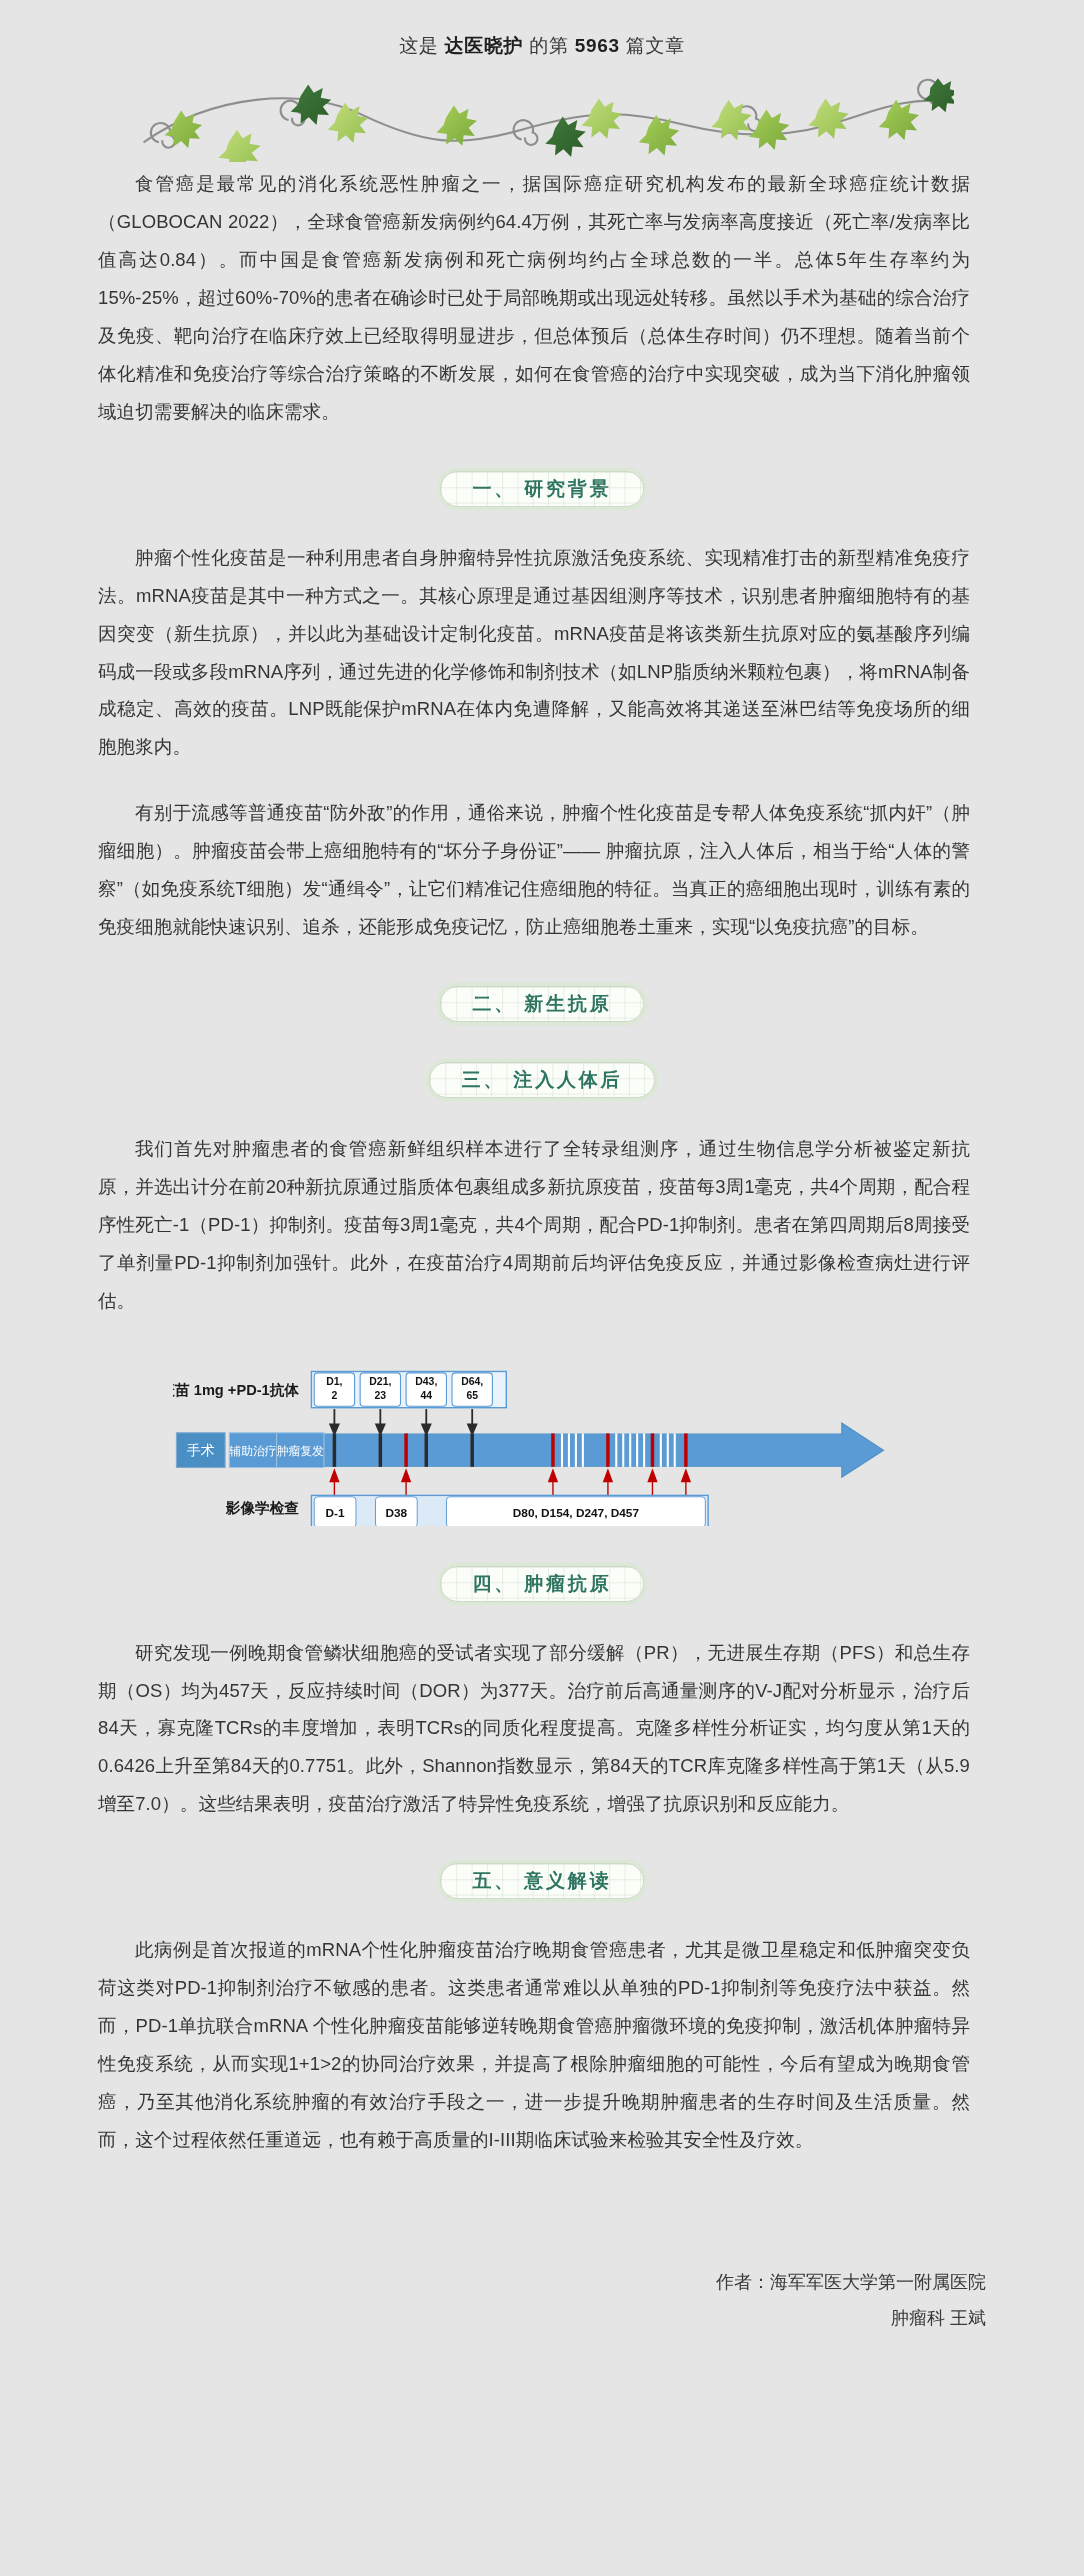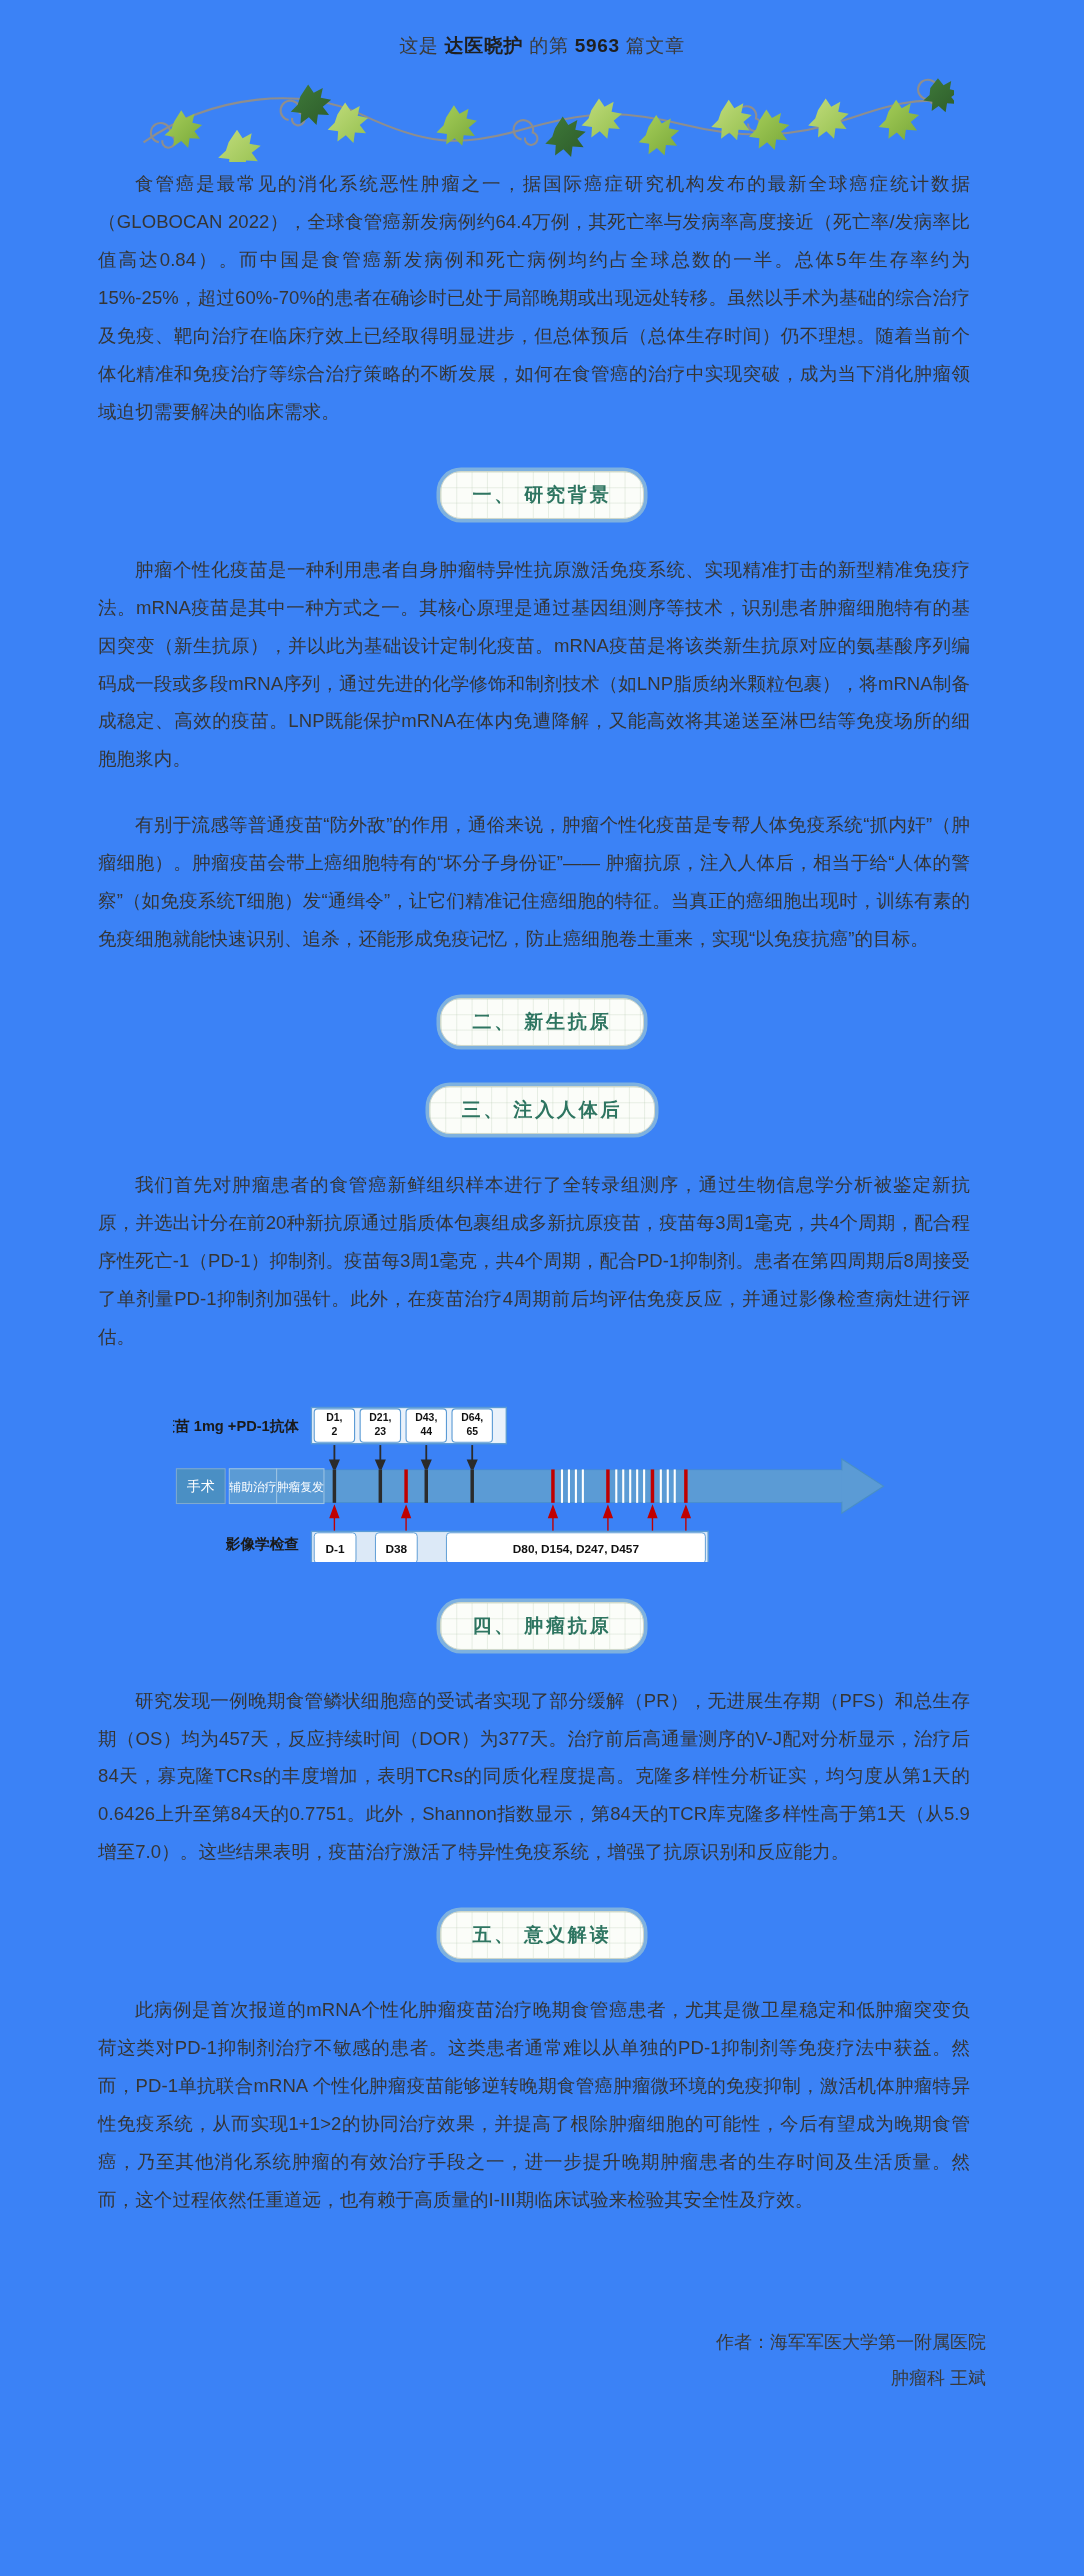--- a/index.html
+++ b/index.html
@@ -7,21 +7,21 @@
   body {
     width:1084px;
     background:#ffffff;
     font-family:"Liberation Sans","DejaVu Sans",sans-serif;
     color:#2d2d2d;
     -webkit-font-smoothing:antialiased;
   }
   .page {
     width:1084px;
     min-height:2576px;
-    background:#3b82f6;
+    background:#e5e5e5;
     position:relative;
     padding:0;
     overflow:hidden;
   }
 
   
   .masthead {
     text-align:center;
     padding-top:33px;
     font-size:19px;
@@ -61,21 +61,21 @@
     display:flex;
     justify-content:center;
     margin:40px 0 32px 0;
   }
   .pill {
     position:relative;
     display:inline-flex;
     align-items:center;
     justify-content:center;
     min-width:202px;
-    height:48px;
+    height:36px;
     padding:0 32px;
     border-radius:21px;
     border:1.4px solid #cfd8cb;
     background-color:#fbfdf9;
     background-image:
       linear-gradient(to right, rgba(180,200,175,0.30) 0.7px, transparent 0.7px),
       linear-gradient(to bottom, rgba(180,200,175,0.30) 0.7px, transparent 0.7px);
     background-size:15.3px 15.3px;
     box-shadow:0 0 0 3.5px rgba(209,235,196,0.45);
   }

